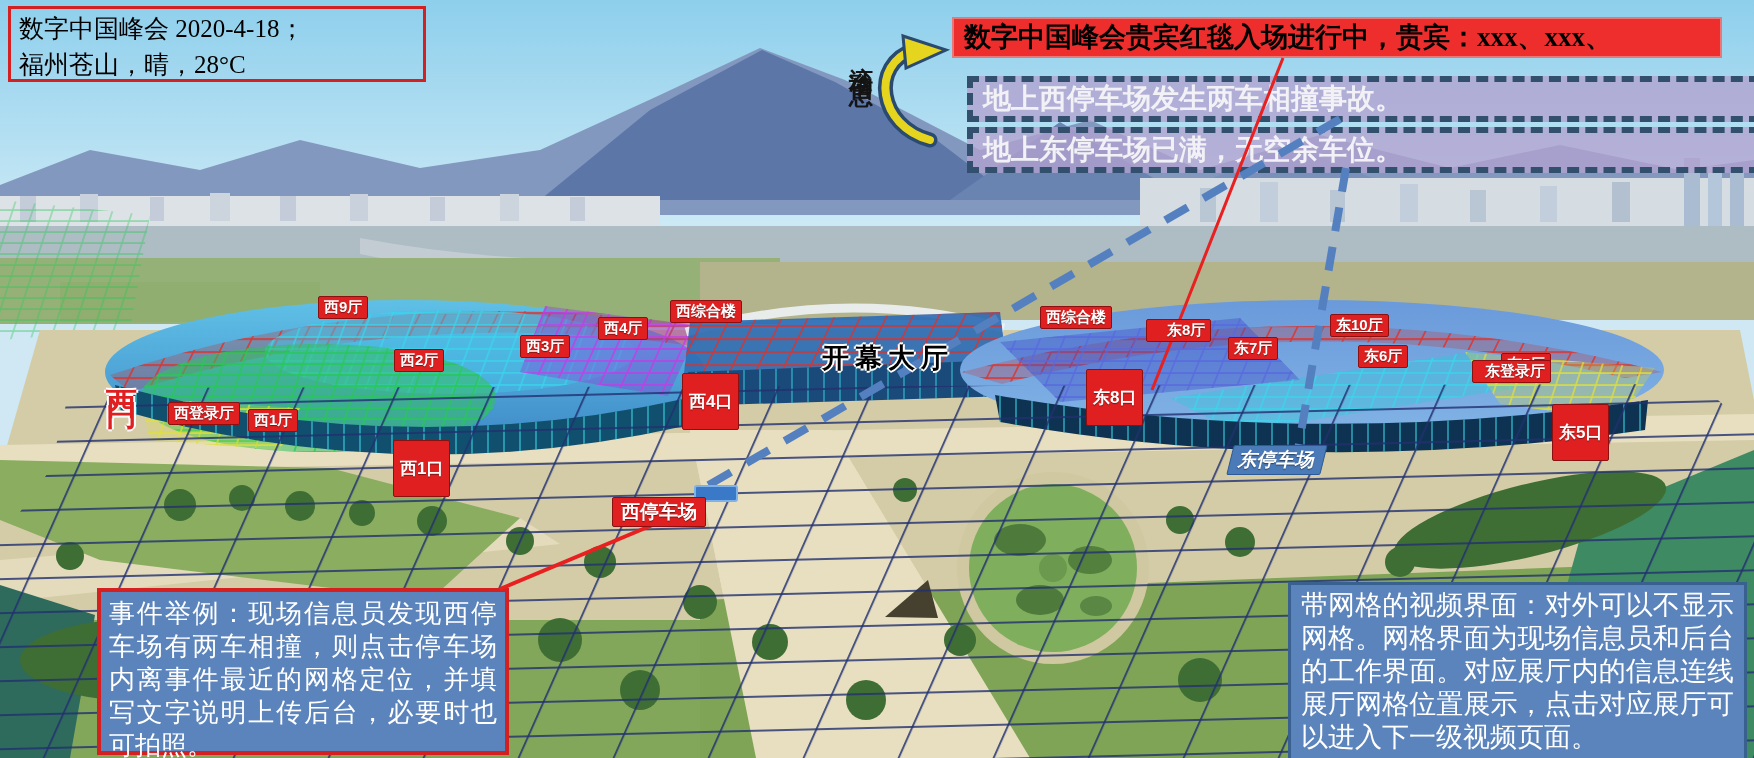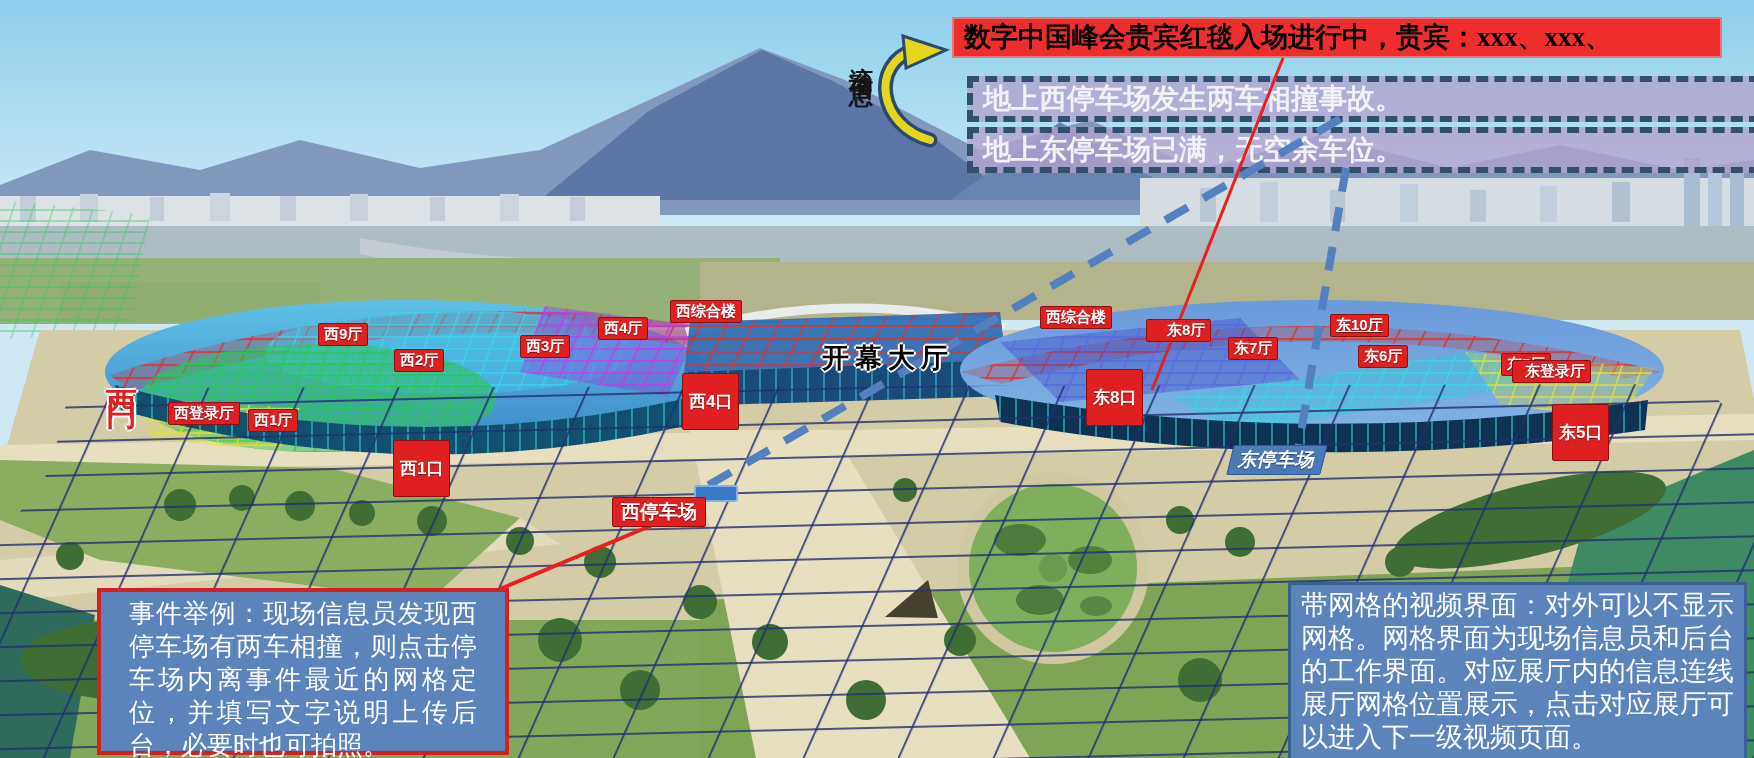--- a/index.html
+++ b/index.html
@@ -41,21 +41,21 @@
   .west-gate{position:absolute;left:100px;top:365px;z-index:30;color:#e02020;font-size:31px;
     font-weight:bold;writing-mode:vertical-rl;text-orientation:upright;letter-spacing:6px;
     text-shadow:-2px 0 #fff,2px 0 #fff,0 -2px #fff,0 2px #fff;font-family:"Liberation Serif", serif;}
   .grid-marker{position:absolute;left:694px;top:485px;width:44px;height:17px;z-index:25;
     background:#3a78c8;border:2px solid #7fb2e8;border-radius:3px;box-sizing:border-box;cursor:pointer;}
 
   
   .note{position:absolute;z-index:10;background:#5b84bc;color:#fff;box-sizing:border-box;
     text-align:justify;font-family:"Liberation Serif", serif;}
   .note-left{left:97px;top:588px;width:412px;height:167px;border:4px solid #d42020;
-    font-size:26px;line-height:33px;padding:5px 28px;}
+    font-size:26px;line-height:33px;padding:5px 8px;}
   .note-right{left:1288px;top:582px;width:459px;height:184px;border:3px solid #39618f;
     font-size:27px;line-height:33px;padding:4px 10px;}
 </style>
 </head>
 <body>
 
 <div class="stage">
 
   <svg class="scene" width="1754" height="758" viewBox="0 0 1754 758">
     <defs>
@@ -213,20 +213,24 @@
     <polygon points="1170,398 1470,352 1555,382 1235,432" fill="url(#pCyan)" opacity="0.9"></polygon>
     <polygon points="1465,352 1655,368 1620,420 1500,404" fill="#d8d838" opacity="0.3"></polygon>
     <polygon points="1465,352 1655,368 1620,420 1500,404" fill="url(#pYellow)" opacity="0.9"></polygon>
     <path d="M995 395 Q1310 450 1648 400 L1645 430 Q1310 478 1000 422 Z" fill="#0e3252"></path>
     <path d="M995 395 Q1310 450 1648 400 L1645 430 Q1310 478 1000 422 Z" fill="url(#pFace)" opacity="0.8"></path>
 
     <polygon points="70,388 1700,384 1754,432 1754,758 0,758 0,540 50,470" fill="url(#pNavyV)" opacity="0.8"></polygon>
     <polygon points="70,388 1700,384 1754,432 1754,758 0,758 0,540 50,470" fill="url(#pNavyH)" opacity="0.8"></polygon>
   </svg>
 
+  <div class="info-box">
+    <div>数字中国峰会 2020-4-18；</div>
+    <div>福州苍山，晴，28°C</div>
+  </div>
 
   <div class="scroll-label">滚动信息</div>
 
   <div class="ticker-banner">数字中国峰会贵宾红毯入场进行中，贵宾：xxx、xxx、</div>
   <div class="dashed-box dash-1">地上西停车场发生两车相撞事故。</div>
   <div class="dashed-box dash-2">地上东停车场已满，无空余车位。</div>
 
   <svg class="overlay" width="1754" height="758" viewBox="0 0 1754 758">
 
     <g>
@@ -236,34 +240,34 @@
     </g>
 
     <line x1="1283" y1="58" x2="1152" y2="390" stroke="#e82020" stroke-width="3"></line>
 
     <line x1="500" y1="589" x2="662" y2="521" stroke="#e82020" stroke-width="4"></line>
 
     <line x1="1340" y1="119" x2="707" y2="486" stroke="#5580c0" stroke-width="8" stroke-dasharray="26 18"></line>
     <line x1="1346" y1="168" x2="1298" y2="450" stroke="#5580c0" stroke-width="8" stroke-dasharray="24 16"></line>
   </svg>
 
-  <div class="lbl" style="left:318px;top:323px;">西9厅</div>
+  <div class="lbl" style="left:318px;top:296px;">西9厅</div>
   <div class="lbl" style="left:394px;top:349px;">西2厅</div>
   <div class="lbl" style="left:248px;top:365px;margin-top:44px;">西1厅</div>
   <div class="lbl" style="left:168px;top:402px;">西登录厅</div>
   <div class="lbl" style="left:520px;top:335px;">西3厅</div>
   <div class="lbl" style="left:598px;top:317px;">西4厅</div>
   <div class="lbl" style="left:670px;top:300px;">西综合楼</div>
   <div class="lbl" style="left:1040px;top:306px;">西综合楼</div>
   <div class="lbl" style="left:1146px;top:319px;padding-left:20px;">东8厅</div>
   <div class="lbl" style="left:1228px;top:337px;">东7厅</div>
   <div class="lbl" style="left:1330px;top:314px;text-decoration:underline;">东10厅</div>
   <div class="lbl" style="left:1358px;top:345px;">东6厅</div>
   <div class="lbl" style="left:1470px;top:353px;margin-left:31px;">东5厅</div>
-  <div class="lbl" style="left:1512px;top:360px;padding-left:12px;">东登录厅</div>
+  <div class="lbl" style="left:1472px;top:360px;padding-left:12px;">东登录厅</div>
 
   <div class="lbl gate" style="left:682px;top:373px;">西4口</div>
   <div class="lbl gate" style="left:393px;top:440px;">西1口</div>
   <div class="lbl gate" style="left:1086px;top:369px;">东8口</div>
   <div class="lbl gate" style="left:1552px;top:404px;">东5口</div>
 
   <div class="opening-hall">开幕大厅</div>
   <div class="west-gate">西门</div>
 
   <div class="lbl parking" style="left:612px;top:497px;">西停车场</div>

